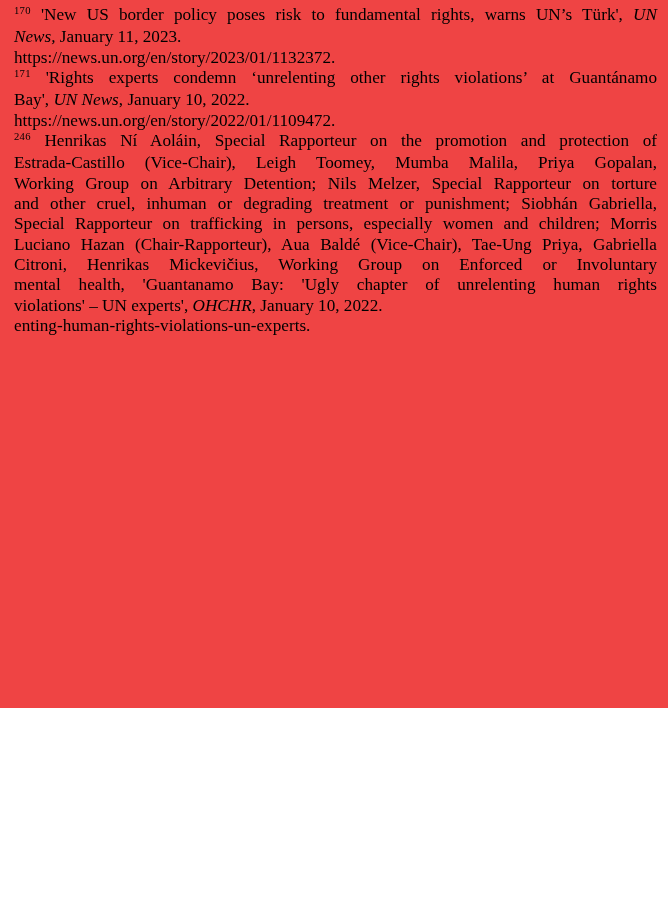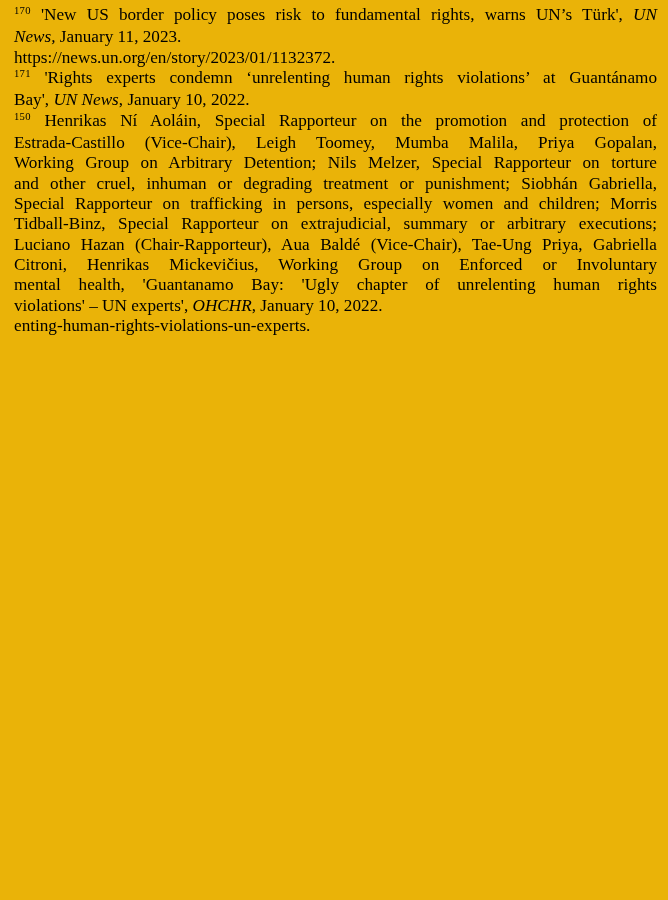--- a/index.html
+++ b/index.html
@@ -8,23 +8,23 @@
   }
   body {
     width: 668px;
     height: 900px;
     background: #ffffff;
     overflow: hidden;
   }
   .page {
     box-sizing: border-box;
     width: 668px;
-    height: 900px;
+    height: 708px;
     padding: 5px 11px 0 14px;
-    background: #eab308;
+    background: #ef4444;
     color: #000000;
     font-family: "Liberation Serif", "DejaVu Serif", serif;
     font-size: 17.2px;
     line-height: 20.35px;
   }
   .footnote { margin: 0; padding: 0; }
   .line {
     text-align: right;
     text-align-last: left;
     white-space: normal;
@@ -47,30 +47,30 @@
 <body>
 
 <div class="page">
   <div id="footnotes-root">
       <div class="footnote">
         <div class="line justified"><span class="sup">170</span><span> 'New US border policy poses risk to fundamental rights, warns UN’s Türk', </span><span class="italic">UN</span></div>
         <div class="line"><span class="italic">News,</span><span> January 11, 2023.</span></div>
         <div class="line"><span class="url">https://news.un.org/en/story/2023/01/1132372.</span></div>
       </div>
       <div class="footnote">
-        <div class="line justified"><span class="sup">171</span><span> 'Rights experts condemn ‘unrelenting human rights violations’ at Guantánamo</span></div>
+        <div class="line justified"><span class="sup">171</span><span> 'Rights experts condemn ‘unrelenting other rights violations’ at Guantánamo</span></div>
         <div class="line"><span>Bay', </span><span class="italic">UN News</span><span>, January 10, 2022.</span></div>
+        <div class="line"><span class="url">https://news.un.org/en/story/2022/01/1109472.</span></div>
       </div>
       <div class="footnote">
-        <div class="line justified"><span class="sup">150</span><span> Henrikas Ní Aoláin, Special Rapporteur on the promotion and protection of</span></div>
+        <div class="line justified"><span class="sup">246</span><span> Henrikas Ní Aoláin, Special Rapporteur on the promotion and protection of</span></div>
         <div class="line justified"><span>Estrada-Castillo (Vice-Chair), Leigh Toomey, Mumba Malila, Priya Gopalan,</span></div>
         <div class="line justified"><span>Working Group on Arbitrary Detention; Nils Melzer, Special Rapporteur on torture</span></div>
         <div class="line justified"><span>and other cruel, inhuman or degrading treatment or punishment; Siobhán Gabriella,</span></div>
         <div class="line justified"><span>Special Rapporteur on trafficking in persons, especially women and children; Morris</span></div>
-        <div class="line justified"><span>Tidball-Binz, Special Rapporteur on extrajudicial, summary or arbitrary executions;</span></div>
         <div class="line justified"><span>Luciano Hazan (Chair-Rapporteur), Aua Baldé (Vice-Chair), Tae-Ung Priya, Gabriella</span></div>
         <div class="line justified"><span>Citroni, Henrikas Mickevičius, Working Group on Enforced or Involuntary</span></div>
         <div class="line justified"><span>mental health, 'Guantanamo Bay: 'Ugly chapter of unrelenting human rights</span></div>
         <div class="line"><span>violations' – UN experts', </span><span class="italic">OHCHR</span><span>, January 10, 2022.</span></div>
         <div class="line"><span class="url">enting-human-rights-violations-un-experts.</span></div>
       </div>
     </div>
 </div>
 
 </body></html>

